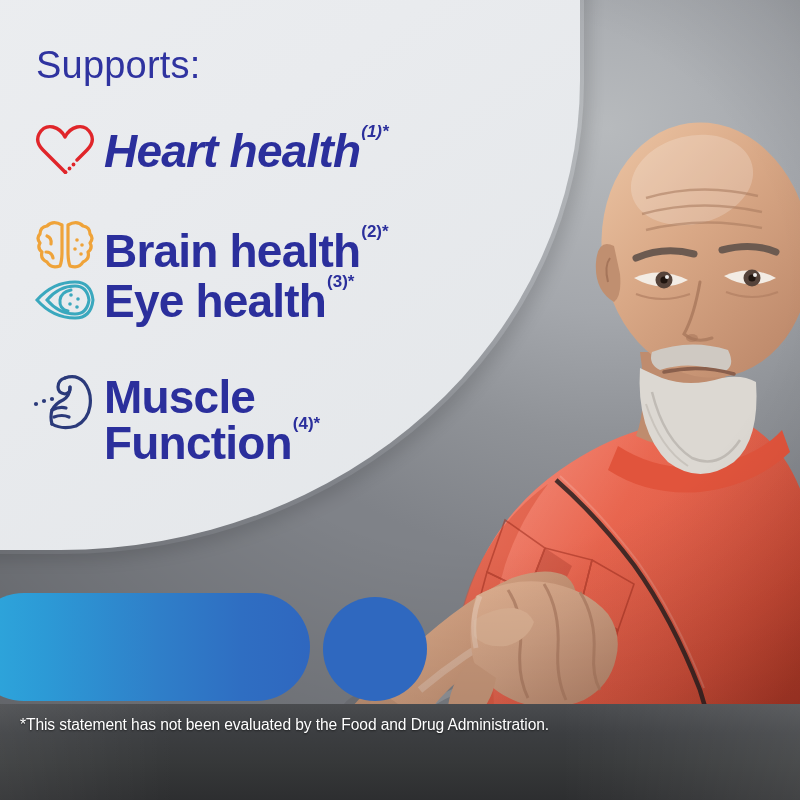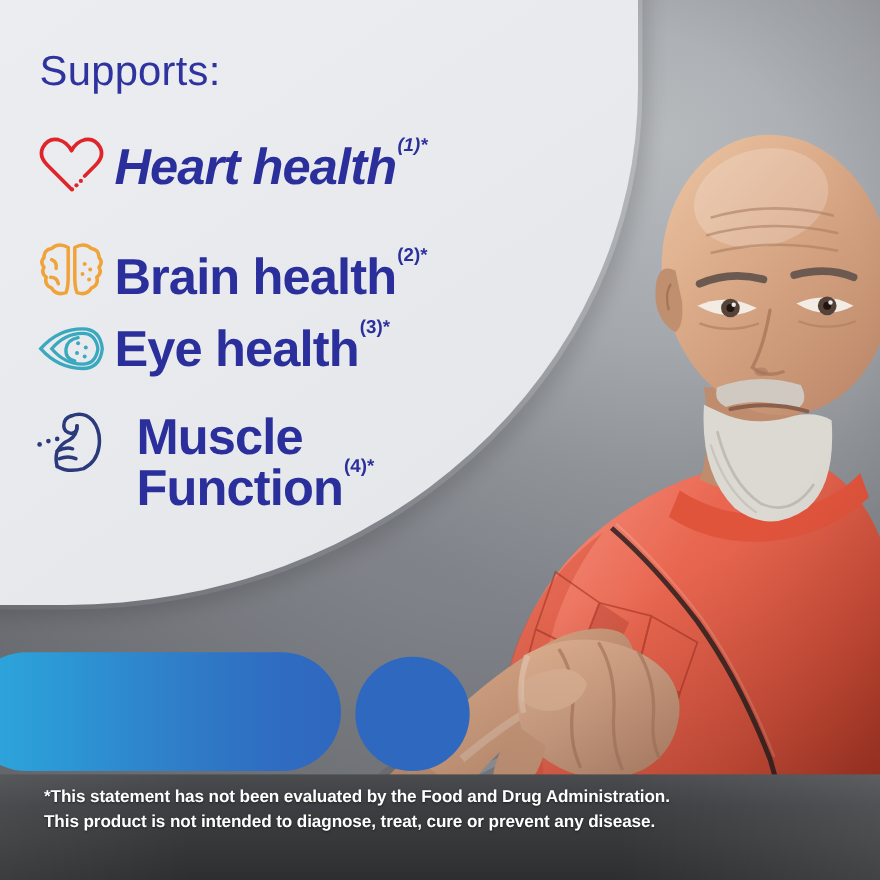--- a/index.html
+++ b/index.html
@@ -105,22 +105,22 @@
     vertical-align: super;
     letter-spacing: 0;
     position: relative;
     top: -14px;
     left: 1px;
   }
   .row .txt .l2 { display: block; }
 
   .r-heart  { height: 78px; align-items: center; font-style: italic; }
   .r-brain  { height: 80px; align-items: flex-end; }
-  .r-eye    { height: 78px; align-items: center; }
-  .r-muscle { height: 120px; align-items: center; gap: 20px; }
+  .r-eye    { height: 78px; align-items: flex-start; }
+  .r-muscle { height: 120px; align-items: center; }
   .r-muscle .ico { align-self: flex-start; margin-top: 12px; }
 
   
   .pill {
     position: absolute;
     left: -30px;
     top: 593px;
     width: 340px;
     height: 108px;
     border-radius: 54px;
@@ -146,26 +146,26 @@
     background: linear-gradient(180deg, #4a4c4f 0%, #3c3e41 30%, #363839 62%, #2d2e30 100%);
   }
   .band-fade {
     position: absolute;
     left: 0; top: 704px;
     width: 800px; height: 96px;
     background: linear-gradient(90deg, rgba(255,255,255,0.07) 0%, rgba(255,255,255,0.0) 22%, rgba(255,255,255,0.0) 70%, rgba(255,255,255,0.10) 100%);
   }
   .disclaimer {
     position: absolute;
-    left: 40px;
+    left: 20px;
     top: 713px;
     width: 736px;
     color: #ffffff;
     font-size: 15.6px;
-    font-weight: 700;
+    font-weight: 400;
     line-height: 1.48;
     letter-spacing: -0.1px;
     text-shadow: 0 1px 2px rgba(0,0,0,0.55);
   }
   .disclaimer .ln { display: block; white-space: nowrap; }
 </style>
 </head>
 <body>
 
 <div id="stage">
@@ -408,16 +408,15 @@
         </div>
       </div>
 
     </div>
   </div>
 
   <div class="band"></div>
   <div class="band-fade"></div>
   <div class="disclaimer">
     <span class="ln">*This statement has not been evaluated by the Food and Drug Administration.</span>
-    <span class="ln">This product is not intended to diagnose, treat, cure or prevent any disease.</span>
   </div>
 
 </div>
 
 </body></html>

